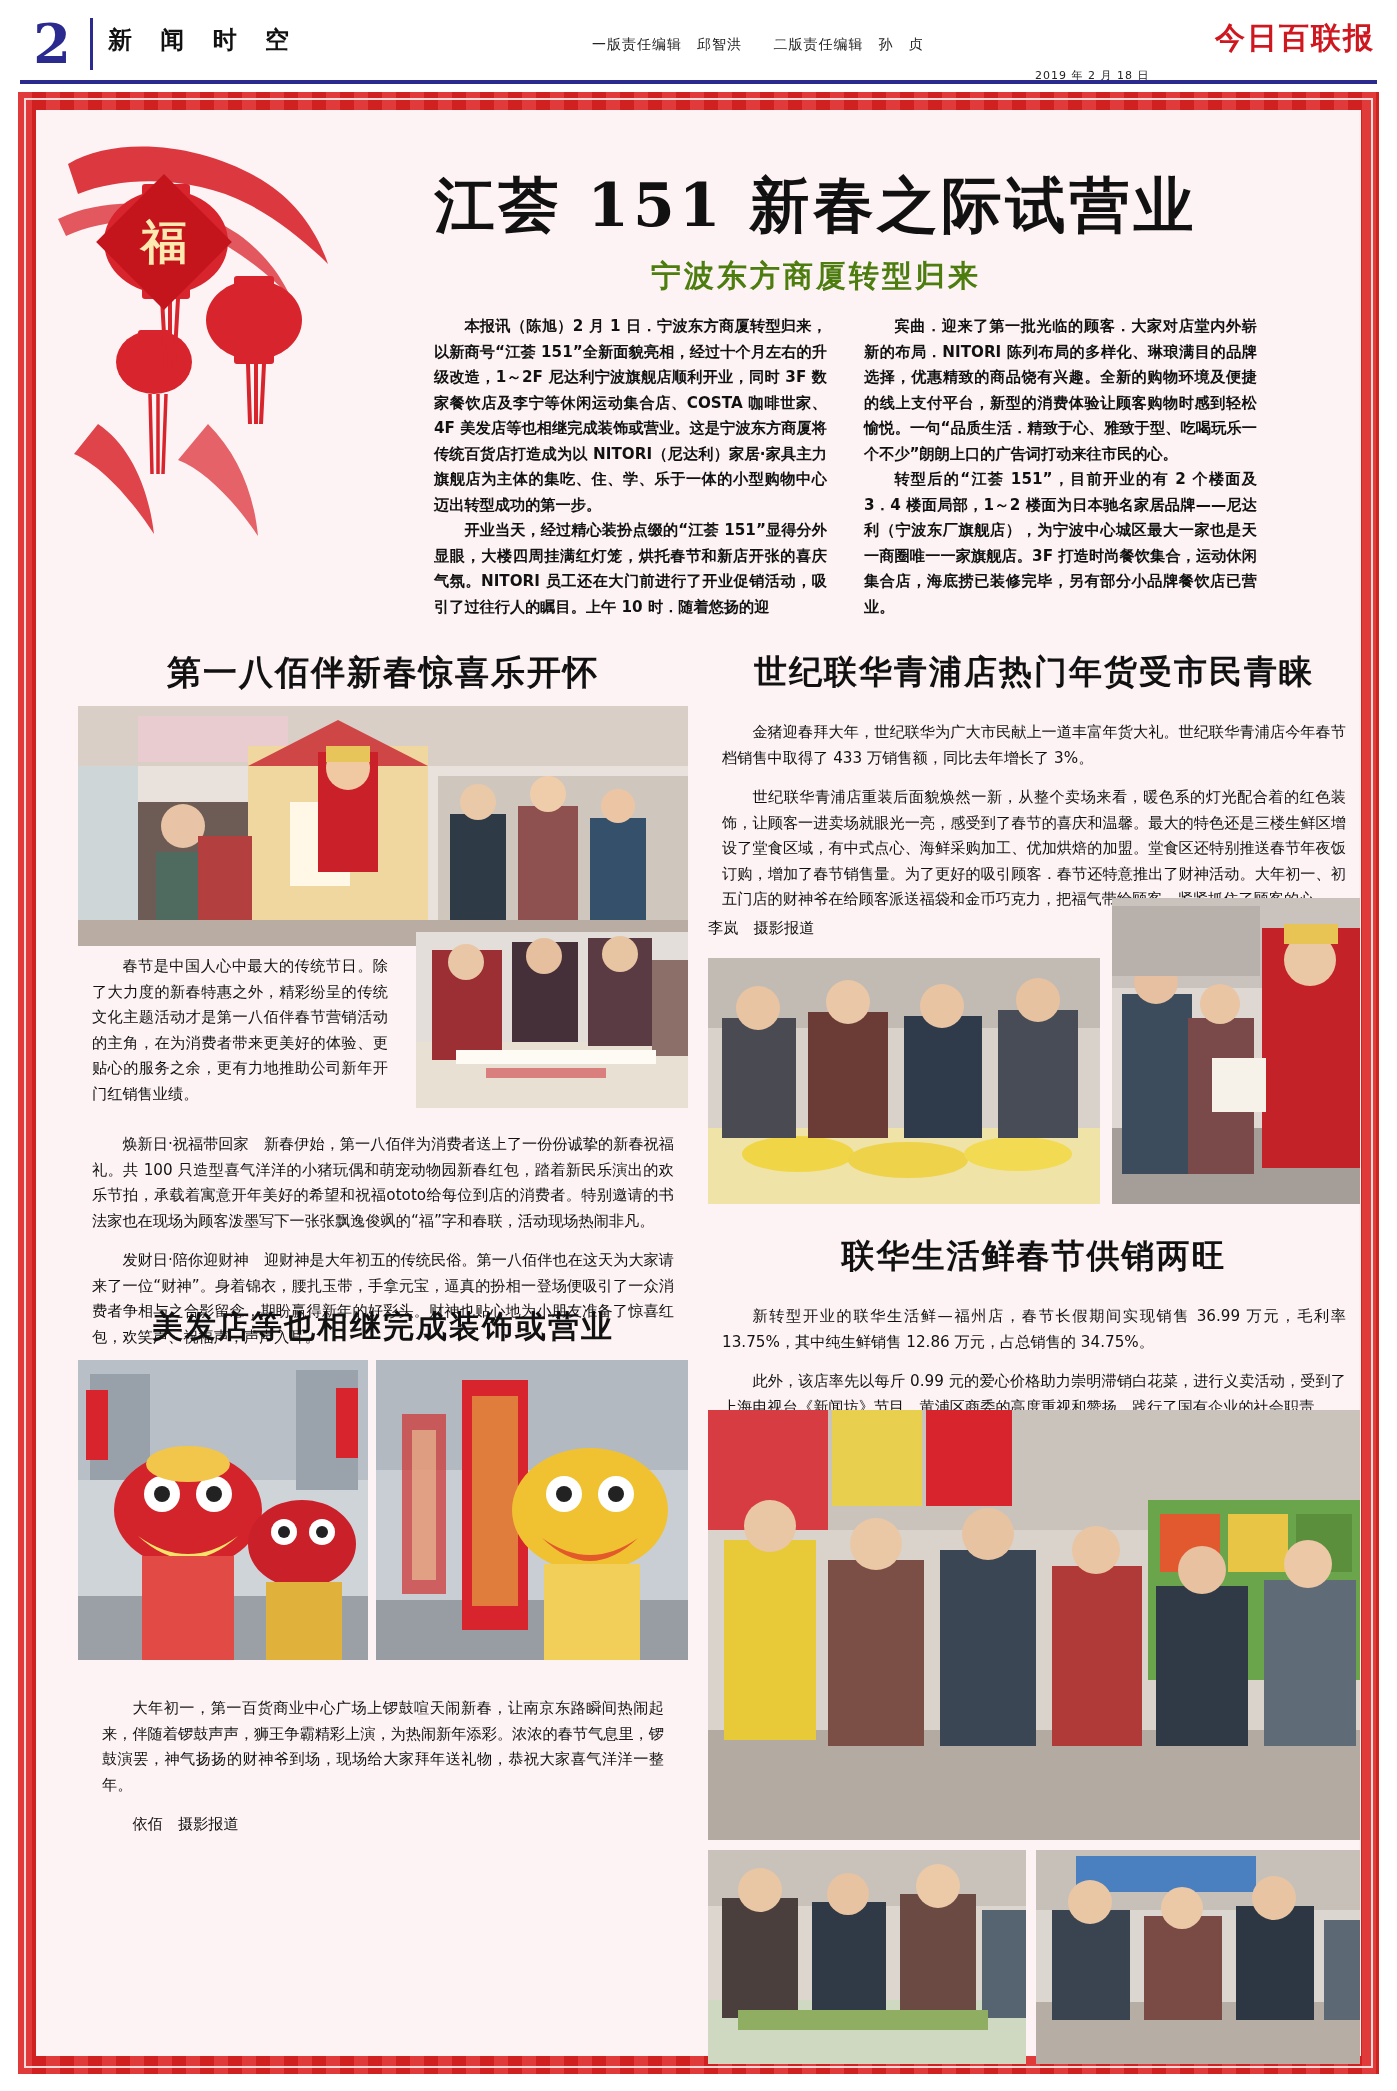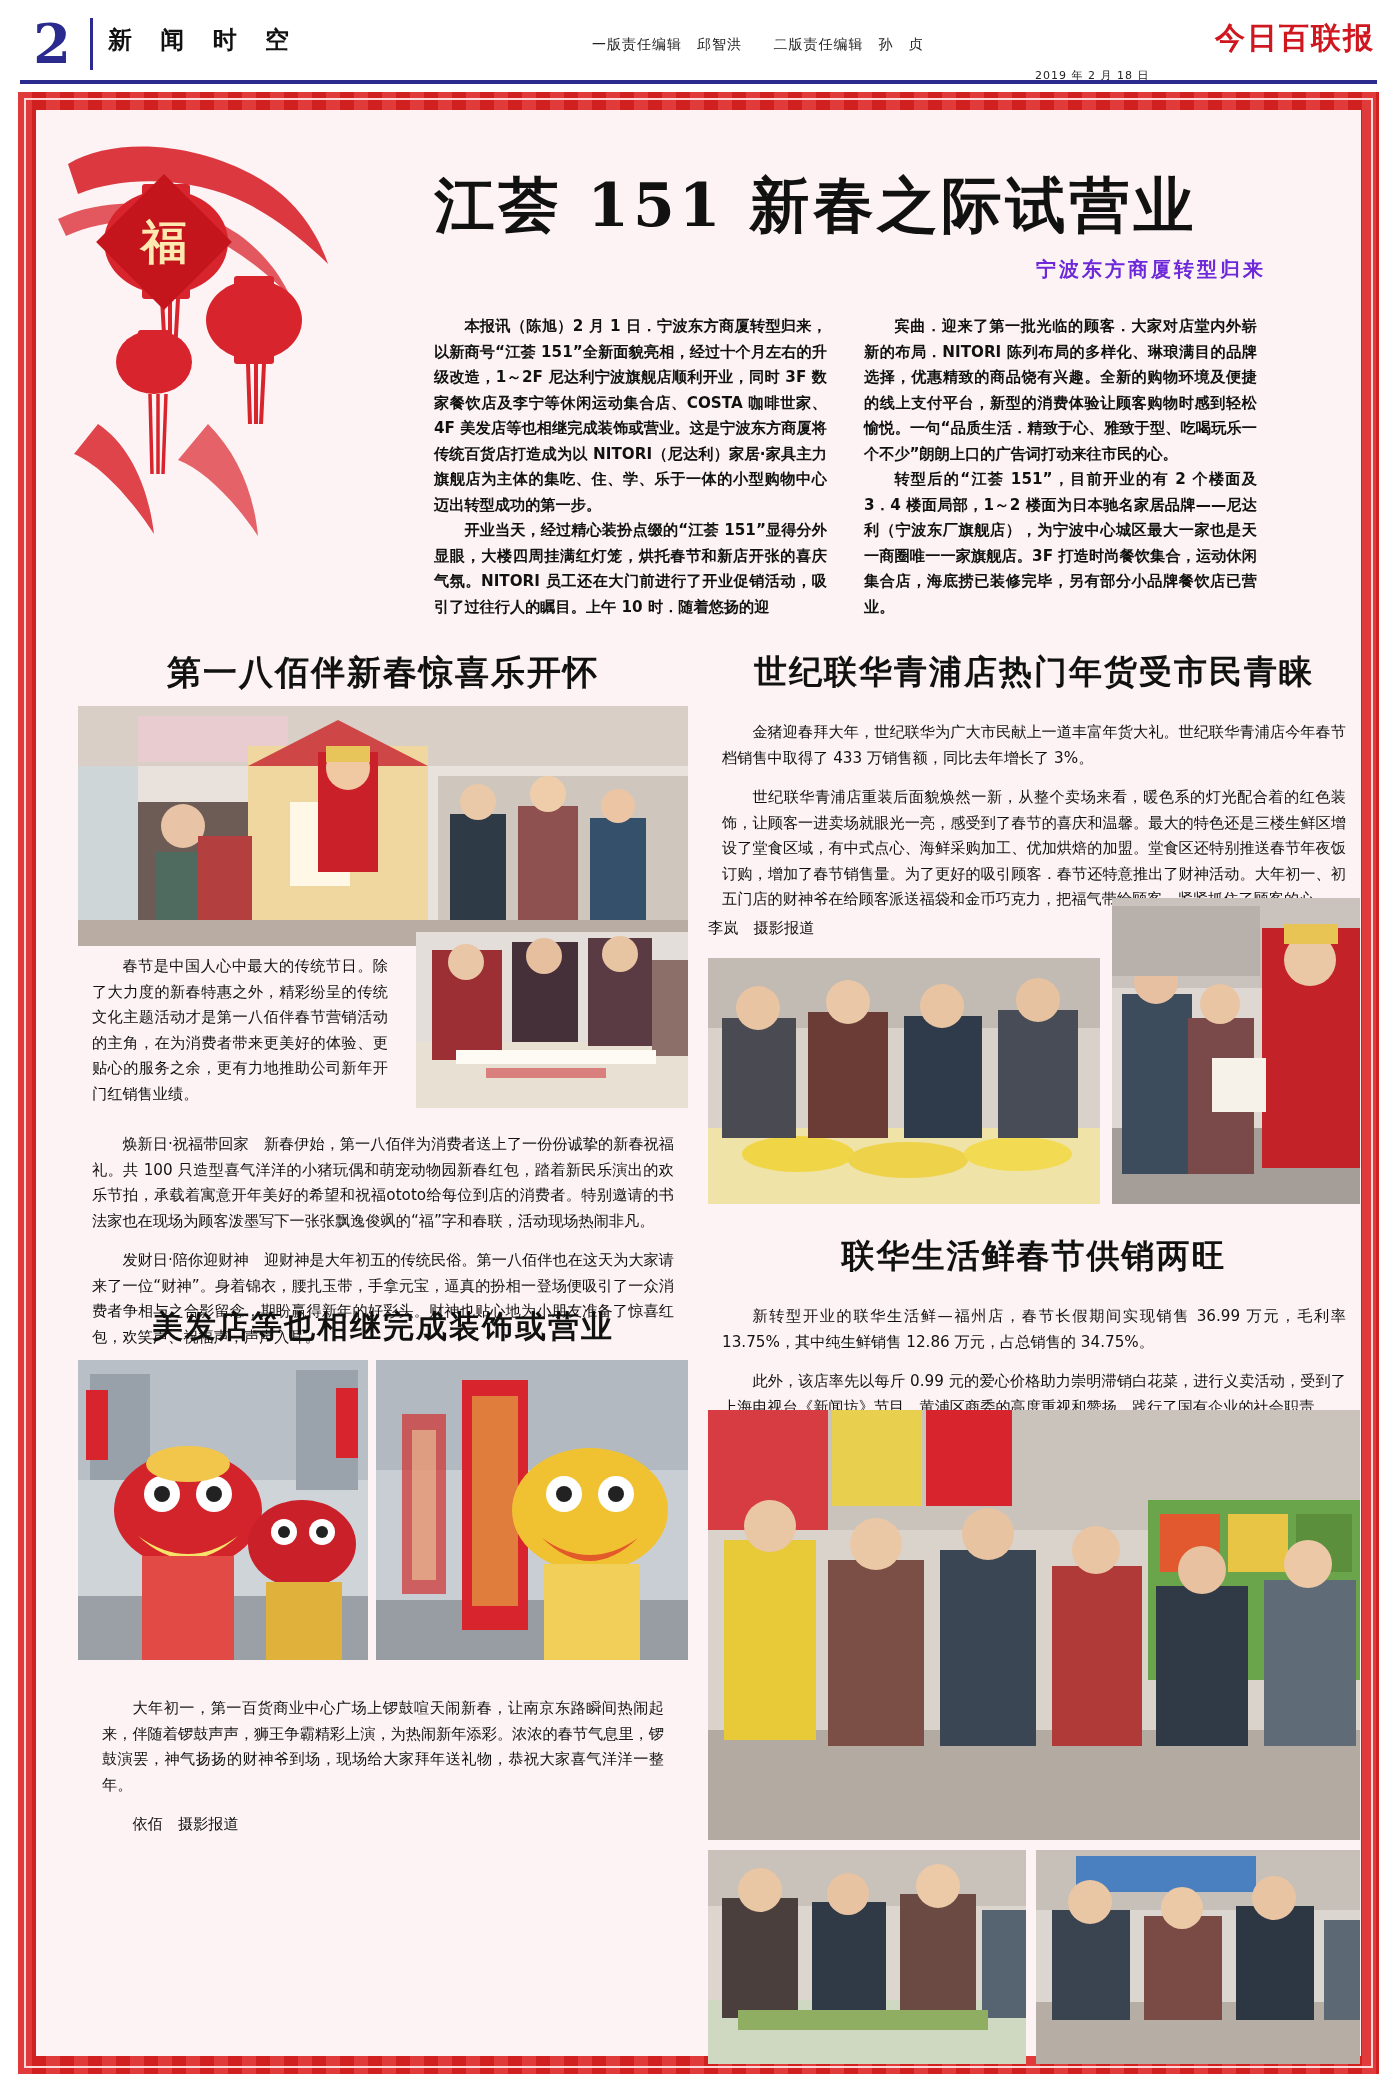--- a/index.html
+++ b/index.html
@@ -62,23 +62,23 @@
 
   
   .headline {
     position:absolute; left:330px; top:56px; width:900px;
     text-align:center;
     font-family:"DejaVu Serif","Liberation Serif",serif;
     font-size:60px; font-weight:700; color:#111; letter-spacing:4px;
   }
   .subhead {
     position:absolute; left:330px; top:146px; width:900px;
-    text-align:right;
-    font-family:"DejaVu Serif","Liberation Serif",serif;
-    font-size:20px; font-weight:700; color:#6d28d9; letter-spacing:3px;
+    text-align:center;
+    font-family:"DejaVu Serif","Liberation Serif",serif;
+    font-size:30px; font-weight:700; color:#4d7c0f; letter-spacing:3px;
   }
 
   
   .lead-col { position:absolute; top:204px; width:393px; font-size:15.2px; line-height:25.5px; text-align:justify; color:#111; }
   .lead-col p { margin:0 0 0 0; text-indent:2em;font-weight:bold; }
   .lead-col-1 { left:398px; }
   .lead-col-2 { left:828px; }
 
   
   .sec-head {

